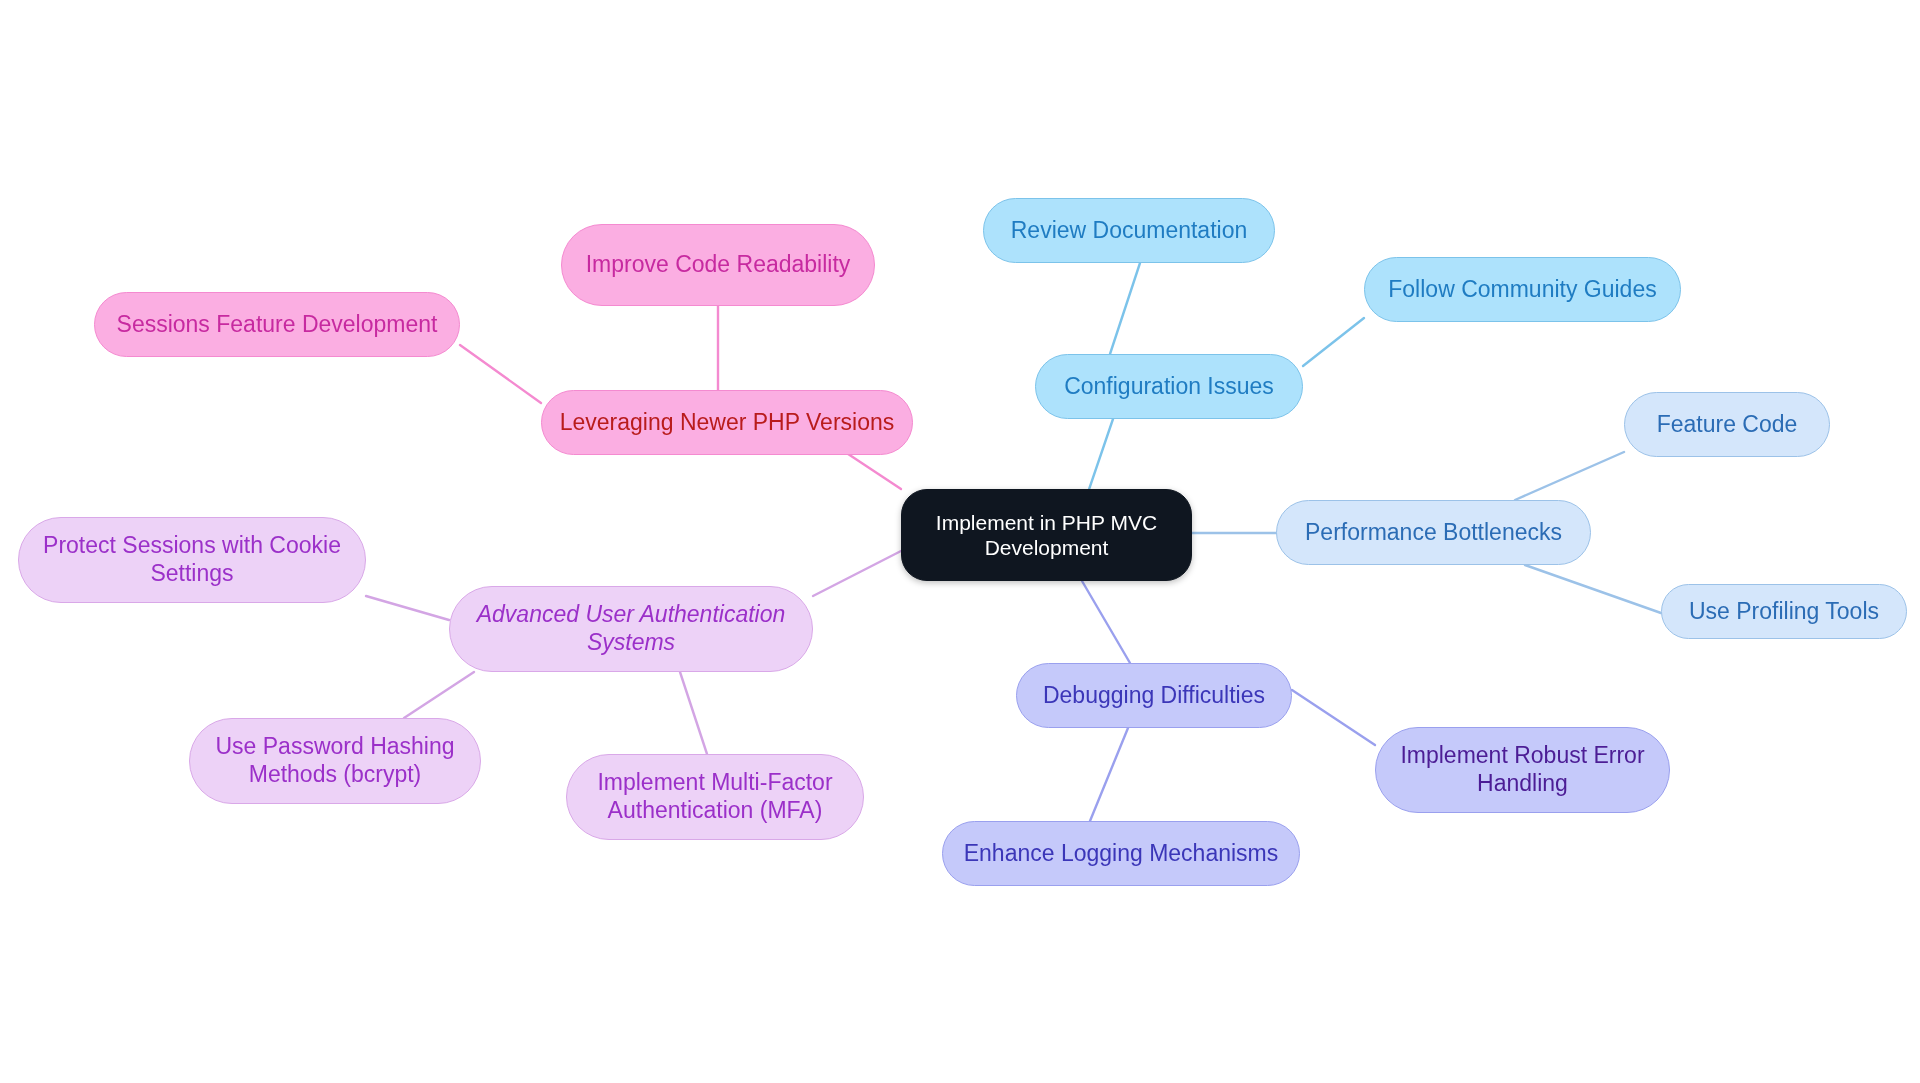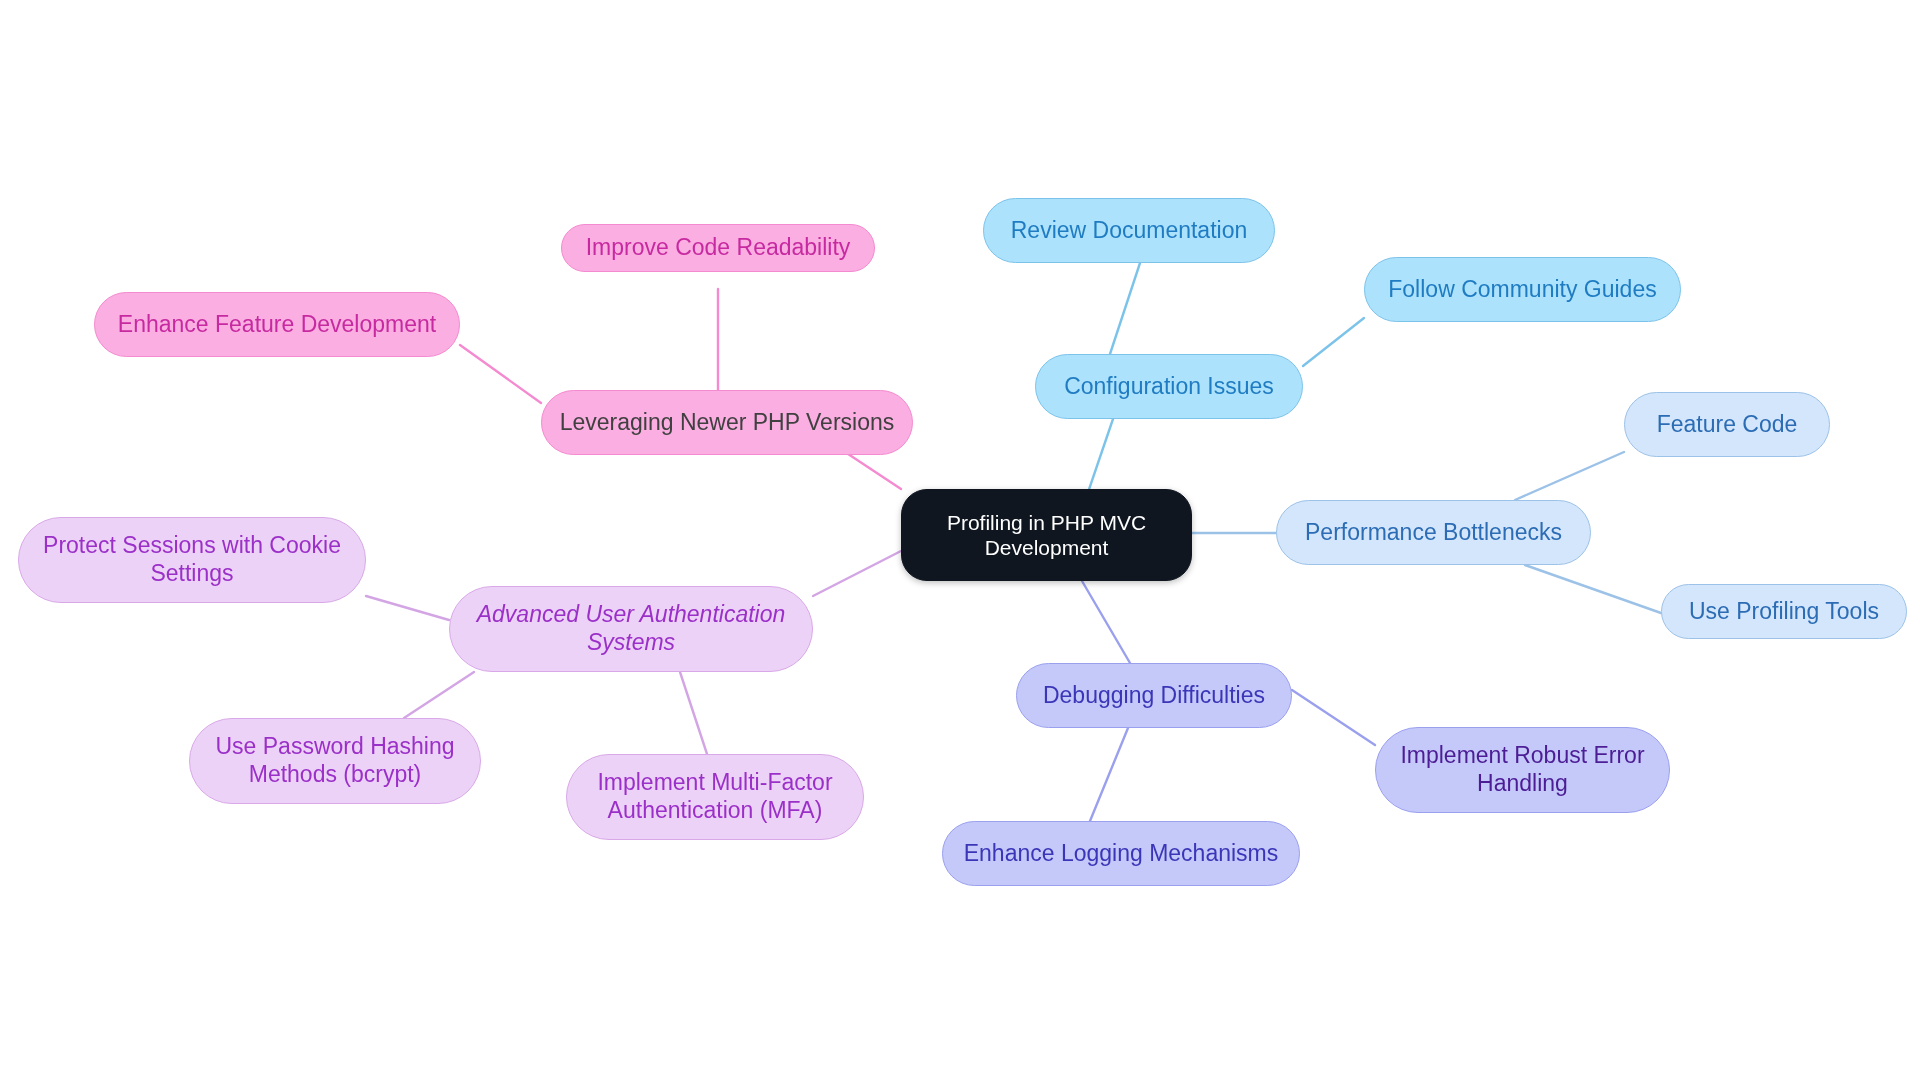--- a/index.html
+++ b/index.html
@@ -74,37 +74,37 @@
       <line x1="1292" y1="690" x2="1375" y2="745" stroke="#9aa0ee" stroke-width="2.4" stroke-linecap="round"></line>
       <line x1="901" y1="551" x2="813" y2="596" stroke="#d3a5e4" stroke-width="2.4" stroke-linecap="round"></line>
       <line x1="449" y1="620" x2="366" y2="596" stroke="#d3a5e4" stroke-width="2.4" stroke-linecap="round"></line>
       <line x1="474" y1="672" x2="404" y2="718" stroke="#d3a5e4" stroke-width="2.4" stroke-linecap="round"></line>
       <line x1="680" y1="672" x2="707" y2="754" stroke="#d3a5e4" stroke-width="2.4" stroke-linecap="round"></line>
       <line x1="901" y1="489" x2="830" y2="442" stroke="#f48ad0" stroke-width="2.4" stroke-linecap="round"></line>
       <line x1="718" y1="390" x2="718" y2="289" stroke="#f48ad0" stroke-width="2.4" stroke-linecap="round"></line>
       <line x1="541" y1="403" x2="460" y2="345" stroke="#f48ad0" stroke-width="2.4" stroke-linecap="round"></line>
     </svg>
   <div id="nodes">
-      <div class="node root" style="left: 901px; top: 489px; width: 291px; height: 92px; background: rgb(15, 22, 32); border-color: rgb(15, 22, 32); color: rgb(255, 255, 255);"><span>Profiling in PHP MVC
+      <div class="node root" style="left: 901px; top: 489px; width: 291px; height: 92px; background: rgb(15, 22, 32); border-color: rgb(15, 22, 32); color: rgb(255, 255, 255);"><span>Implement in PHP MVC
 Development</span></div>
       <div class="node topic" style="left: 1035px; top: 354px; width: 268px; height: 65px; background: rgb(173, 226, 252); border-color: rgb(124, 195, 234); color: rgb(31, 124, 194);"><span>Configuration Issues</span></div>
       <div class="node leaf" style="left: 983px; top: 198px; width: 292px; height: 65px; background: rgb(173, 226, 252); border-color: rgb(124, 195, 234); color: rgb(31, 124, 194); justify-content: center;"><span>Review Documentation</span></div>
       <div class="node leaf" style="left: 1364px; top: 257px; width: 317px; height: 65px; background: rgb(173, 226, 252); border-color: rgb(124, 195, 234); color: rgb(31, 124, 194);"><span>Follow Community Guides</span></div>
       <div class="node topic" style="left: 1276px; top: 500px; width: 315px; height: 65px; background: rgb(212, 230, 251); border-color: rgb(156, 194, 232); color: rgb(43, 108, 181);"><span>Performance Bottlenecks</span></div>
       <div class="node leaf" style="left: 1624px; top: 392px; width: 206px; height: 65px; background: rgb(212, 230, 251); border-color: rgb(156, 194, 232); color: rgb(43, 108, 181);"><span>Feature Code</span></div>
       <div class="node leaf" style="left: 1661px; top: 584px; width: 246px; height: 55px; background: rgb(212, 230, 251); border-color: rgb(156, 194, 232); color: rgb(43, 108, 181);"><span>Use Profiling Tools</span></div>
       <div class="node topic" style="left: 1016px; top: 663px; width: 276px; height: 65px; background: rgb(197, 201, 250); border-color: rgb(154, 160, 238); color: rgb(59, 54, 184);"><span>Debugging Difficulties</span></div>
       <div class="node leaf" style="left: 942px; top: 821px; width: 358px; height: 65px; background: rgb(197, 201, 250); border-color: rgb(154, 160, 238); color: rgb(59, 54, 184);"><span>Enhance Logging Mechanisms</span></div>
       <div class="node leaf" style="left: 1375px; top: 727px; width: 295px; height: 86px; background: rgb(197, 201, 250); border-color: rgb(154, 160, 238); color: #4c1d95;"><span>Implement Robust Error
 Handling</span></div>
       <div class="node topic" style="left: 449px; top: 586px; width: 364px; height: 86px; background: rgb(237, 210, 247); border-color: rgb(217, 168, 232); color: rgb(155, 48, 201); font-style: italic;"><span>Advanced User Authentication
 Systems</span></div>
       <div class="node leaf" style="left: 18px; top: 517px; width: 348px; height: 86px; background: rgb(237, 210, 247); border-color: rgb(217, 168, 232); color: rgb(155, 48, 201);"><span>Protect Sessions with Cookie
 Settings</span></div>
       <div class="node leaf" style="left: 189px; top: 718px; width: 292px; height: 86px; background: rgb(237, 210, 247); border-color: rgb(217, 168, 232); color: rgb(155, 48, 201);"><span>Use Password Hashing
 Methods (bcrypt)</span></div>
       <div class="node leaf" style="left: 566px; top: 754px; width: 298px; height: 86px; background: rgb(237, 210, 247); border-color: rgb(217, 168, 232); color: rgb(155, 48, 201);"><span>Implement Multi-Factor
 Authentication (MFA)</span></div>
-      <div class="node topic" style="left: 541px; top: 390px; width: 372px; height: 65px; background: rgb(251, 174, 226); border-color: rgb(244, 138, 208); color: #404040;"><span>Leveraging Newer PHP Versions</span></div>
-      <div class="node leaf" style="left: 561px; top: 224px; width: 314px; height: 48px; background: rgb(251, 174, 226); border-color: rgb(244, 138, 208); color: rgb(199, 42, 160);"><span>Improve Code Readability</span></div>
-      <div class="node leaf" style="left: 94px; top: 292px; width: 366px; height: 65px; background: rgb(251, 174, 226); border-color: rgb(244, 138, 208); color: rgb(199, 42, 160);"><span>Enhance Feature Development</span></div>
+      <div class="node topic" style="left: 541px; top: 390px; width: 372px; height: 65px; background: rgb(251, 174, 226); border-color: rgb(244, 138, 208); color: #b91c1c;"><span>Leveraging Newer PHP Versions</span></div>
+      <div class="node leaf" style="left: 561px; top: 224px; width: 314px; height: 82px; background: rgb(251, 174, 226); border-color: rgb(244, 138, 208); color: rgb(199, 42, 160);"><span>Improve Code Readability</span></div>
+      <div class="node leaf" style="left: 94px; top: 292px; width: 366px; height: 65px; background: rgb(251, 174, 226); border-color: rgb(244, 138, 208); color: rgb(199, 42, 160);"><span>Sessions Feature Development</span></div>
     </div>
 </div>
 
 </body></html>

